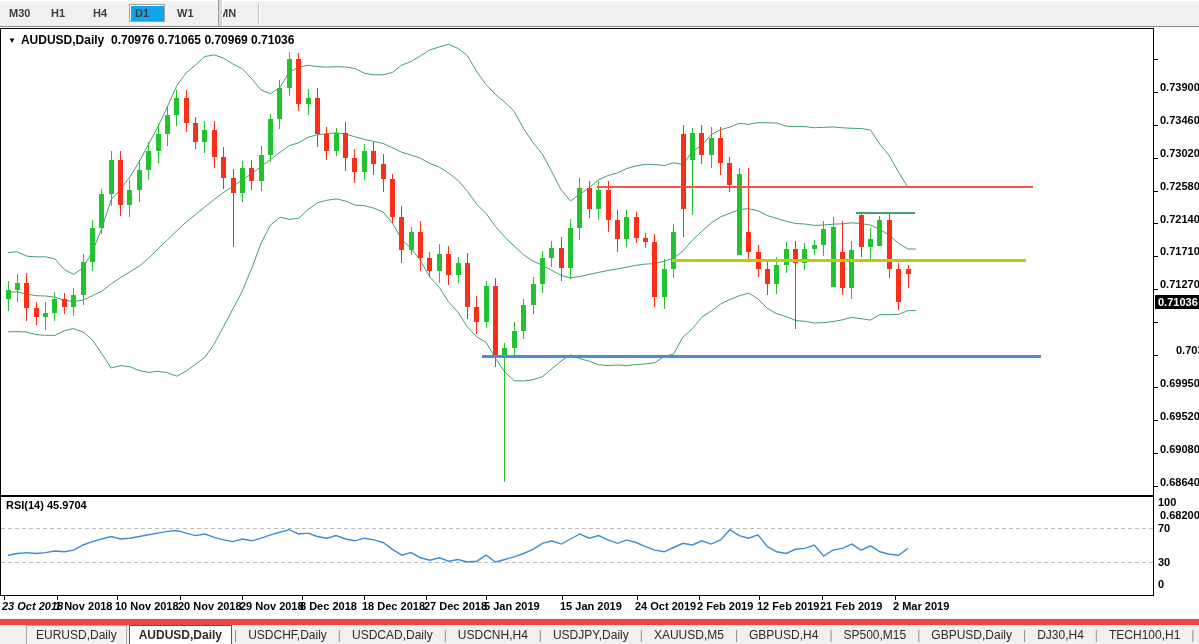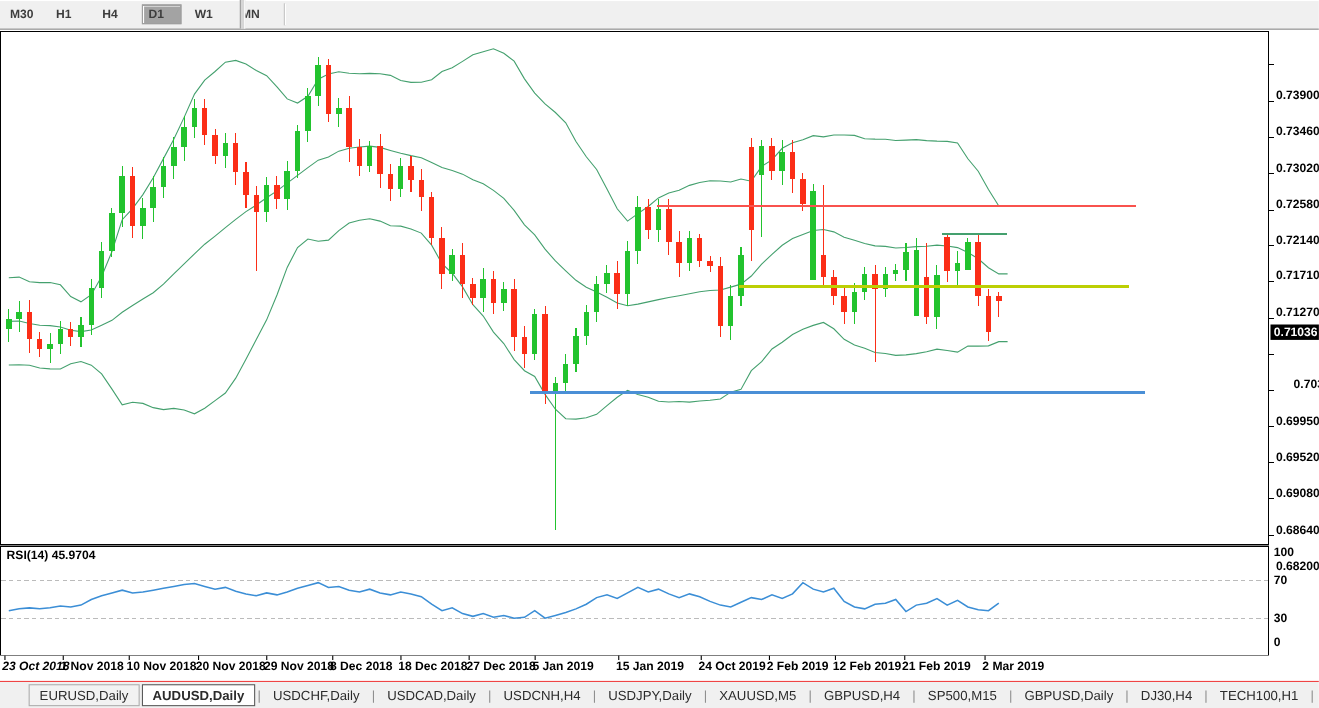--- a/index.html
+++ b/index.html
@@ -4,38 +4,38 @@
 <style>
   html,body{margin:0;padding:0;background:#fff;}
   body{width:1199px;height:644px;overflow:hidden;position:relative;
        font-family:"Liberation Sans",sans-serif;-webkit-font-smoothing:none;}
   
   .toolbar{position:absolute;left:0;top:0;width:1199px;height:27px;background:#f0f0f0;
            border-bottom:1px solid #8a8a8a;box-sizing:border-box;display:flex;align-items:center;}
   .toolbar:before{content:"";position:absolute;left:0;top:0;width:100%;height:1px;background:#fff;}
   .tf-btn{min-width:24px;padding:2px 5px;margin:0 3px;text-align:left;font-size:11px;
           font-weight:700;color:#3d3d3d;border:1px solid transparent;cursor:default;}
-  .tf-btn.active{background:#a3a3a3;border:1px solid #9f9f9f;box-shadow:inset 1px 1px 0 #fff;}
+  .tf-btn.active{background:#0ea5e9;border:1px solid #9f9f9f;box-shadow:inset 1px 1px 0 #fff;}
   .tb-sep{width:1px;height:20px;background:#c3c3c3;border-right:1px solid #fff;margin:0 6px;}
   .tb-grip{position:absolute;left:218px;top:0;width:3px;height:26px;background:#d6d6d6;border-left:1px solid #9f9f9f;border-right:1px solid #fff;}
   
   .chart-area{position:absolute;left:0;top:28px;width:1199px;height:591px;background:#fff;}
   svg{position:absolute;left:0;shape-rendering:crispEdges;}
   .chart-title{position:absolute;left:8px;top:5px;font-size:12px;font-weight:700;color:#000;z-index:5;}
   .chart-title .arr{font-size:8px;vertical-align:1px;margin-right:5px;}
   .rsi-label{position:absolute;left:6px;top:471px;font-size:11px;font-weight:700;color:#000;z-index:5;}
   .pricelabel{position:absolute;left:1160px;font-size:11px;font-weight:700;color:#000;line-height:11px;text-align:center;}
   .pricebadge{position:absolute;left:1155px;width:44px;height:14px;background:#000;color:#fff;
               font-size:11px;font-weight:700;line-height:14px;text-align:left;padding-left:3px;z-index:6;}
   .rsilabelval{position:absolute;left:1158px;font-size:11px;font-weight:700;color:#000;line-height:11px;}
   .datelabel{position:absolute;top:572px;font-size:11px;font-weight:700;color:#000;white-space:nowrap;}
   .datetick{position:absolute;top:568px;width:1px;height:4px;background:#000;}
   
   .tabbar{position:absolute;left:0;top:619px;width:1199px;height:25px;background:#f0f0f0;
-          border-top:1px solid #ef4444;box-sizing:border-box;display:flex;align-items:center;
+          border-top:6px solid #ef4444;box-sizing:border-box;display:flex;align-items:center;
           font-size:12px;color:#2b2b2b;}
   .tab{padding:2px 9px;margin:0 1px;white-space:nowrap;cursor:default;}
   .tab.first{border:1px solid #adadad;background:#f2f2f2;margin-left:26px;}
   .tab.active{background:#fff;border:1px solid #5a5a5a;font-weight:700;}
   .tab-sep{color:#8f8f8f;margin:0 1px;}
 </style>
 </head>
 <body>
 
 <div class="toolbar">
@@ -43,20 +43,23 @@
   <span class="tf-btn">H1</span>
   <span class="tf-btn">H4</span>
   <span class="tf-btn active">D1</span>
   <span class="tf-btn">W1</span>
   <span class="tf-btn">MN</span>
   <span class="tb-sep"></span>
   <span class="tb-grip"></span>
 </div>
 
 <div class="chart-area">
+  <div class="chart-title">
+    <span class="arr">▼</span><span>AUDUSD,Daily</span>&nbsp;&nbsp;<span>0.70976 0.71065 0.70969 0.71036</span>
+  </div>
   <div class="rsi-label">
     <span>RSI(14)</span>&nbsp;<span>45.9704</span>
   </div>
   <svg id="mainSvg" width="1199" height="468" style="top:0;">
       <rect x="0.5" y="0.5" width="1153" height="467" fill="#fff" stroke="#000" stroke-width="1"></rect>
       <polyline points="8.0,224.5 17.4,223.9 26.8,228.2 36.1,228.9 45.5,228.8 54.9,230.9 64.3,241.6 73.6,246.4 83.0,239.9 92.4,223.4 101.8,200.6 111.1,171.7 120.5,161.6 129.9,148.9 139.3,133.6 148.6,116.2 158.0,98.6 167.4,78.7 176.8,57.5 186.1,44.9 195.5,37.0 204.9,28.5 214.3,26.9 223.6,30.2 233.0,36.1 242.4,40.8 251.8,50.9 261.1,61.9 270.5,65.7 279.9,59.5 289.3,44.0 298.6,39.3 308.0,37.3 317.4,38.6 326.8,39.1 336.1,38.7 345.5,39.0 354.9,40.5 364.3,45.2 373.6,46.9 383.0,46.8 392.4,44.5 401.8,37.0 411.1,33.6 420.5,27.8 429.9,21.8 439.3,19.0 448.6,16.3 458.0,20.4 467.4,27.6 476.8,43.7 486.1,56.7 495.5,66.5 504.9,74.3 514.3,83.6 523.6,100.6 533.0,114.5 542.4,126.1 551.8,143.8 561.1,161.8 570.5,173.0 579.9,166.2 589.3,159.7 598.6,151.9 608.0,147.5 617.4,144.9 626.8,140.5 636.1,137.9 645.5,136.3 654.9,136.6 664.3,137.5 673.6,134.7 683.0,136.7 692.4,123.3 701.8,117.4 711.1,106.8 720.5,101.7 729.9,99.1 739.3,95.3 748.6,96.4 758.0,94.7 767.4,94.7 776.8,95.1 786.1,98.1 795.5,98.5 804.9,98.6 814.3,99.7 823.6,99.4 833.0,98.9 842.4,99.8 851.8,100.3 861.1,100.5 870.5,102.0 879.9,116.3 889.3,127.7 898.6,144.3 908.0,159.3 916.0,159.3" fill="none" stroke="#44a06e" stroke-width="1" shape-rendering="auto"></polyline>
       <polyline points="8.0,264.2 17.4,263.8 26.8,266.1 36.1,267.7 45.5,268.0 54.9,269.2 64.3,272.2 73.6,273.5 83.0,272.0 92.4,267.7 101.8,263.2 111.1,255.9 120.5,249.7 129.9,243.8 139.3,238.1 148.6,230.3 158.0,220.9 167.4,211.8 176.8,202.8 186.1,194.0 195.5,186.6 204.9,178.9 214.3,171.4 223.6,164.4 233.0,158.4 242.4,151.8 251.8,145.5 261.1,138.5 270.5,131.4 279.9,124.4 289.3,117.6 298.6,114.8 308.0,109.4 317.4,106.7 326.8,105.7 336.1,104.8 345.5,106.0 354.9,108.8 364.3,111.4 373.6,113.5 383.0,115.4 392.4,119.7 401.8,124.3 411.1,127.0 420.5,130.3 429.9,135.4 439.3,139.1 448.6,145.1 458.0,152.3 467.4,163.3 476.8,176.4 486.1,185.5 495.5,198.5 504.9,209.2 514.3,218.2 523.6,226.8 533.0,233.1 542.4,237.4 551.8,242.3 561.1,247.5 570.5,249.9 579.9,248.5 589.3,246.4 598.6,244.4 608.0,242.5 617.4,240.9 626.8,239.1 636.1,237.2 645.5,236.1 654.9,235.6 664.3,233.0 673.6,230.3 683.0,222.9 692.4,212.1 701.8,203.3 711.1,195.0 720.5,188.9 729.9,185.2 739.3,181.5 748.6,180.7 758.0,182.8 767.4,187.6 776.8,190.4 786.1,193.3 795.5,195.5 804.9,196.0 814.3,197.4 823.6,197.0 833.0,196.2 842.4,195.8 851.8,194.8 861.1,195.6 870.5,197.1 879.9,201.5 889.3,207.2 898.6,215.4 908.0,221.0 916.0,221.0" fill="none" stroke="#44a06e" stroke-width="1" shape-rendering="auto"></polyline>
       <polyline points="8.0,303.8 17.4,303.6 26.8,304.0 36.1,306.6 45.5,307.3 54.9,307.4 64.3,302.7 73.6,300.6 83.0,304.0 92.4,311.9 101.8,325.7 111.1,340.0 120.5,337.7 129.9,338.7 139.3,342.6 148.6,344.4 158.0,343.3 167.4,344.8 176.8,348.2 186.1,343.1 195.5,336.2 204.9,329.3 214.3,315.8 223.6,298.5 233.0,280.7 242.4,262.8 251.8,240.2 261.1,215.1 270.5,197.0 279.9,189.3 289.3,191.3 298.6,190.3 308.0,181.6 317.4,174.8 326.8,172.3 336.1,170.9 345.5,173.0 354.9,177.2 364.3,177.6 373.6,180.1 383.0,183.9 392.4,194.9 401.8,211.7 411.1,220.4 420.5,232.8 429.9,249.0 439.3,259.3 448.6,273.9 458.0,284.3 467.4,298.9 476.8,309.0 486.1,314.2 495.5,330.5 504.9,344.0 514.3,352.7 523.6,353.0 533.0,351.7 542.4,348.7 551.8,340.8 561.1,333.1 570.5,326.8 579.9,330.7 589.3,333.1 598.6,336.8 608.0,337.5 617.4,337.0 626.8,337.6 636.1,336.5 645.5,335.9 654.9,334.7 664.3,328.5 673.6,326.0 683.0,309.0 692.4,300.8 701.8,289.2 711.1,283.1 720.5,276.1 729.9,271.4 739.3,267.8 748.6,265.1 758.0,270.9 767.4,280.5 776.8,285.7 786.1,288.6 795.5,292.4 804.9,293.3 814.3,295.1 823.6,294.6 833.0,293.5 842.4,291.8 851.8,289.4 861.1,290.7 870.5,292.1 879.9,286.6 889.3,286.7 898.6,286.4 908.0,282.6 916.0,282.6" fill="none" stroke="#44a06e" stroke-width="1" shape-rendering="auto"></polyline>
       <g>
         <line x1="8" y1="252.52558335037165" x2="8" y2="282.84302081203657" stroke="#22c32e" stroke-width="1"></line>

